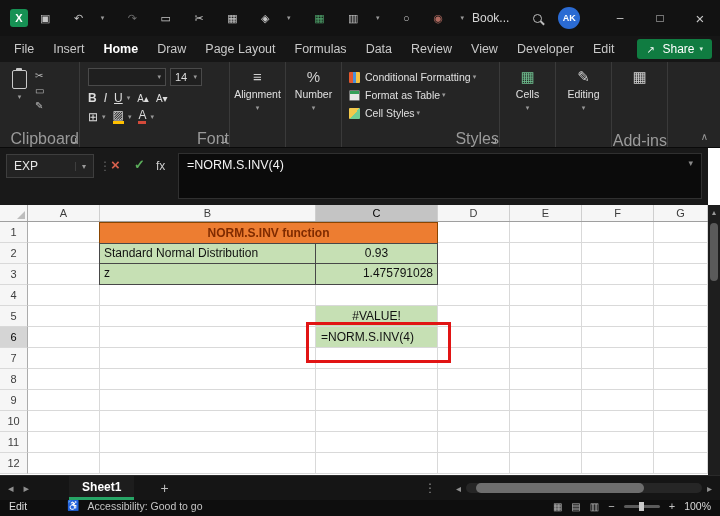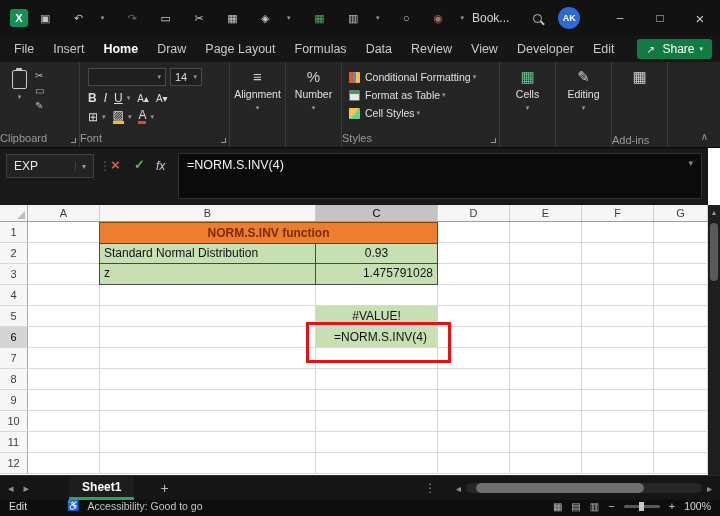--- a/index.html
+++ b/index.html
@@ -37,21 +37,21 @@
   .share{margin-left:auto;margin-right:8px;height:20px;background:#107C41;border-radius:3px;
     display:flex;align-items:center;gap:5px;padding:0 9px;color:#fff;font-size:12px}
   .share .sic{font-size:10px}
   .share .scaret{font-size:7px;color:#D8EFE1}
 
   
   .ribbon{position:absolute;top:62px;left:0;width:720px;height:86px;background:#252525;
     display:flex;border-bottom:1px solid #0a0a0a}
   .rgroup{display:flex;flex-direction:column;border-right:1px solid #3A3A3A;height:100%}
   .gbody{flex:1}
-  .glabel{height:15px;font-size:11px;color:#9a9a9a;text-align:left;position:relative;line-height:13px}
+  .glabel{height:15px;font-size:16px;color:#9a9a9a;text-align:right;position:relative;line-height:13px}
   .launcher{position:absolute;right:3px;bottom:4px;width:5px;height:5px;
     border-right:1px solid #9a9a9a;border-bottom:1px solid #9a9a9a}
   .g-clip{width:80px}
   .clip-body{display:flex;gap:8px;padding:8px 0 0 12px}
   .paste{display:flex;flex-direction:column;align-items:center;gap:4px}
   .clipb{width:15px;height:19px;border:1.5px solid #C9C9C9;border-radius:2px;position:relative}
   .clipb::before{content:"";position:absolute;top:-3px;left:3px;width:6px;height:3px;background:#C9C9C9;border-radius:1px}
   .smallcaret{font-size:7px;color:#999}
   .clip-col{display:flex;flex-direction:column;gap:4px;font-size:10px;color:#BDBDBD}
   .g-font{width:150px}
@@ -87,21 +87,21 @@
   .collapse{align-self:flex-end;padding:0 12px 5px 0;color:#9a9a9a;font-size:10px}
 
   
   .fbar{position:absolute;top:148px;left:0;width:708px;height:57px;background:#191919}
   .namebox{position:absolute;left:6px;top:6px;width:88px;height:24px;background:#232323;
     border:1px solid #3E3E3E;display:flex;align-items:center;padding:0 7px;font-size:12px;color:#E8E8E8}
   .nb-caret{margin-left:auto;font-size:8px;color:#999;border-left:1px solid #3E3E3E;padding-left:6px}
   .fdots{position:absolute;left:99px;top:11px;color:#666;font-size:12px}
   .fcancel{position:absolute;left:111px;top:8px;color:#D6604D;font-size:15px;font-weight:700}
   .fcheck{position:absolute;left:134px;top:9px;color:#5BAE5B;font-size:13px;font-weight:700}
-  .ffx{position:absolute;left:156px;top:11px;font-style:italic;font-size:12px;color:#CCC}
+  .ffx{position:absolute;left:156px;top:11px;font-size:12px;color:#CCC}
   .finput{position:absolute;left:178px;top:5px;right:6px;bottom:6px;background:#0B0B0B;
     border:1px solid #303030;color:#F2F2F2;font-size:12.5px;padding:4px 8px}
   .fexpand{position:absolute;right:8px;top:4px;font-size:9px;color:#8a8a8a}
 
   
   .gridband{position:absolute;top:205px;left:0;width:720px;height:270px;background:#fff}
   .colrow{display:flex;width:708px;height:17px;background:#F6F6F6;border-bottom:1px solid #9F9F9F}
   .corner{width:28px;position:relative;border-right:1px solid #ABABAB}
   .ctri{position:absolute;right:2px;bottom:2px;width:0;height:0;
     border-left:8px solid transparent;border-bottom:8px solid #BDBDBD}
@@ -122,21 +122,21 @@
     border-bottom:1px solid #D9D9D9;border-right:1px solid #ABABAB}
   .rh.sel{background:#D5D5D5;color:#000}
   .cell{position:absolute;overflow:hidden;white-space:nowrap;z-index:2;font-size:12px;color:#111}
   .title-cell{left:99px;top:0;width:339px;height:22px;background:#ED7D31;border:1px solid #8A4500;
     color:#7F2B00;font-weight:700;text-align:center;line-height:20px}
   .gcell{background:#C6E0B4;border:1px solid #474747;line-height:19px;padding:0 4px}
   .p-b2{left:99px;top:21px;width:217px;height:21px}
   .p-c2{left:315px;top:21px;width:123px;height:21px;text-align:center}
   .p-b3{left:99px;top:41px;width:217px;height:22px}
   .p-c3{left:315px;top:41px;width:123px;height:22px;text-align:right}
-  .g2{background:#C6E0B4;line-height:20px;padding:0 18px}
+  .g2{background:#C6E0B4;line-height:20px;padding:0 5px}
   .p-c5{left:316px;top:84px;width:121px;height:20px;text-align:center}
   .p-c6{left:316px;top:105px;width:121px;height:20px}
   .redbox{position:absolute;left:306px;top:100px;width:145px;height:41px;
     border:3px solid #E11414;z-index:5}
   .vscroll{position:absolute;right:0;top:0;width:12px;height:270px;background:#1E1E1E;z-index:4}
   .varrow{display:block;text-align:center;font-size:8px;color:#9a9a9a;padding-top:3px}
   .vthumb{position:absolute;left:2px;top:18px;width:8px;height:58px;background:#5A5A5A;border-radius:4px}
 
   
   .sheetbar{position:absolute;top:475px;left:0;width:720px;height:25px;background:#151515;

